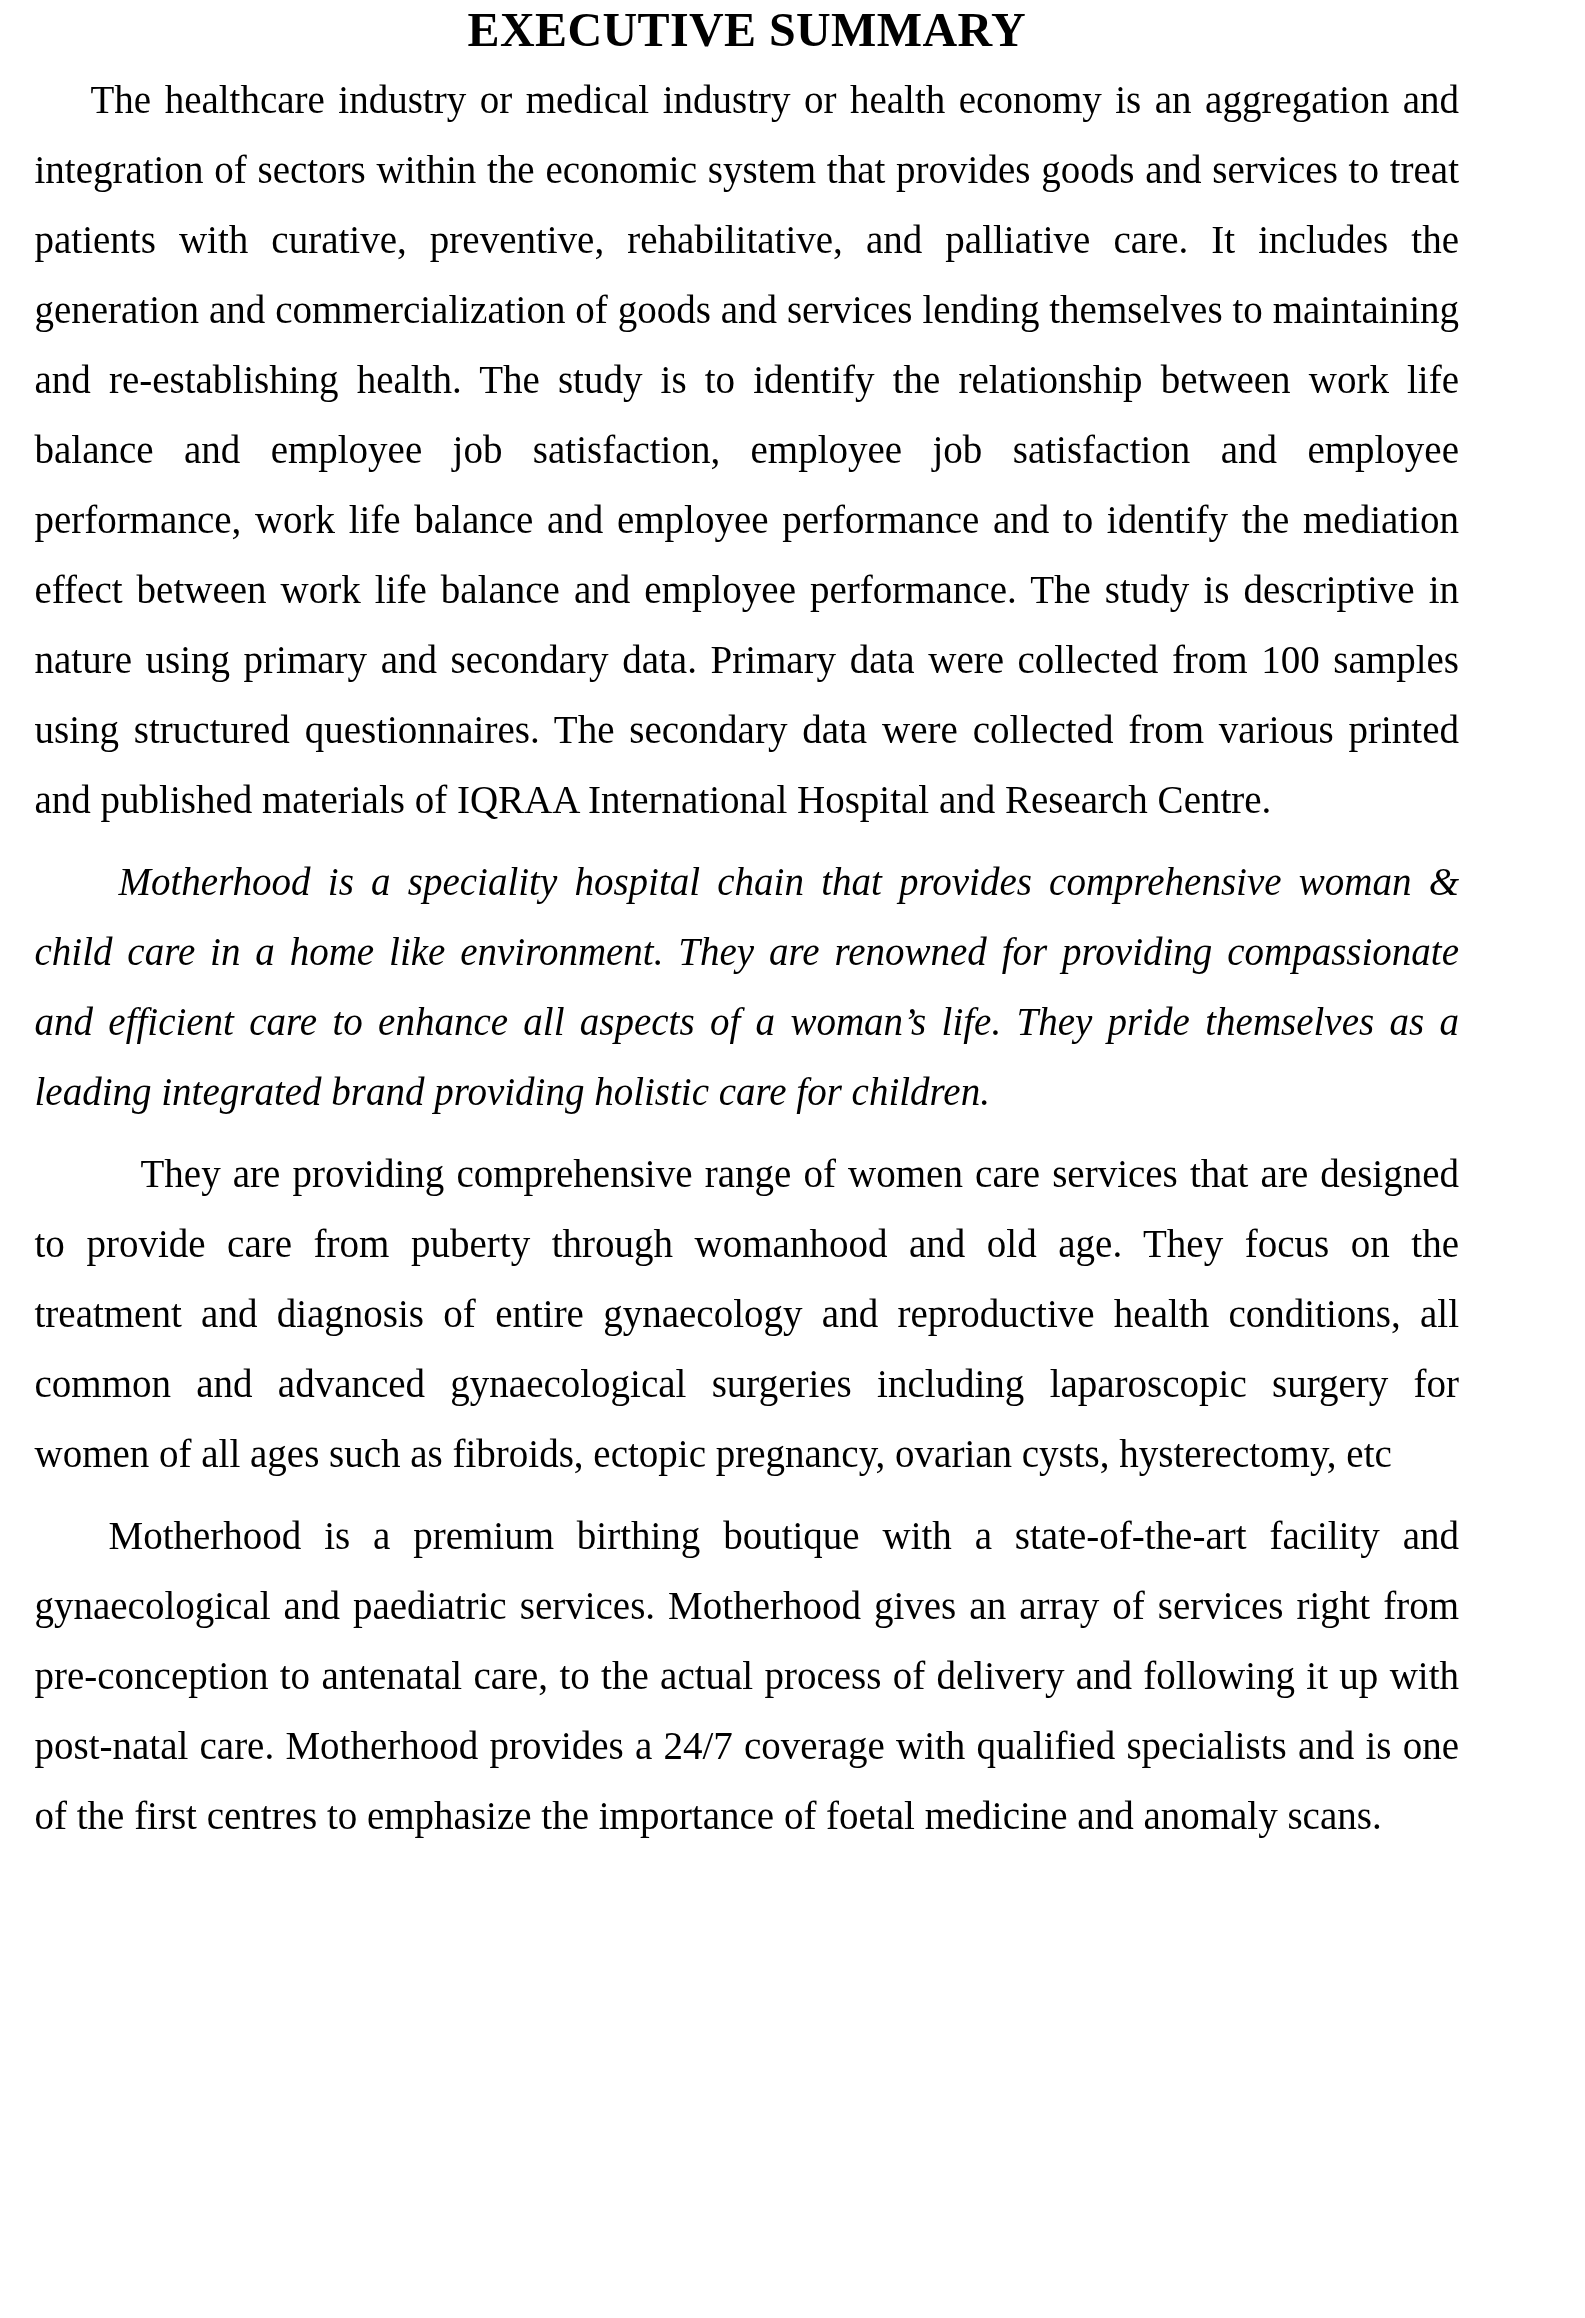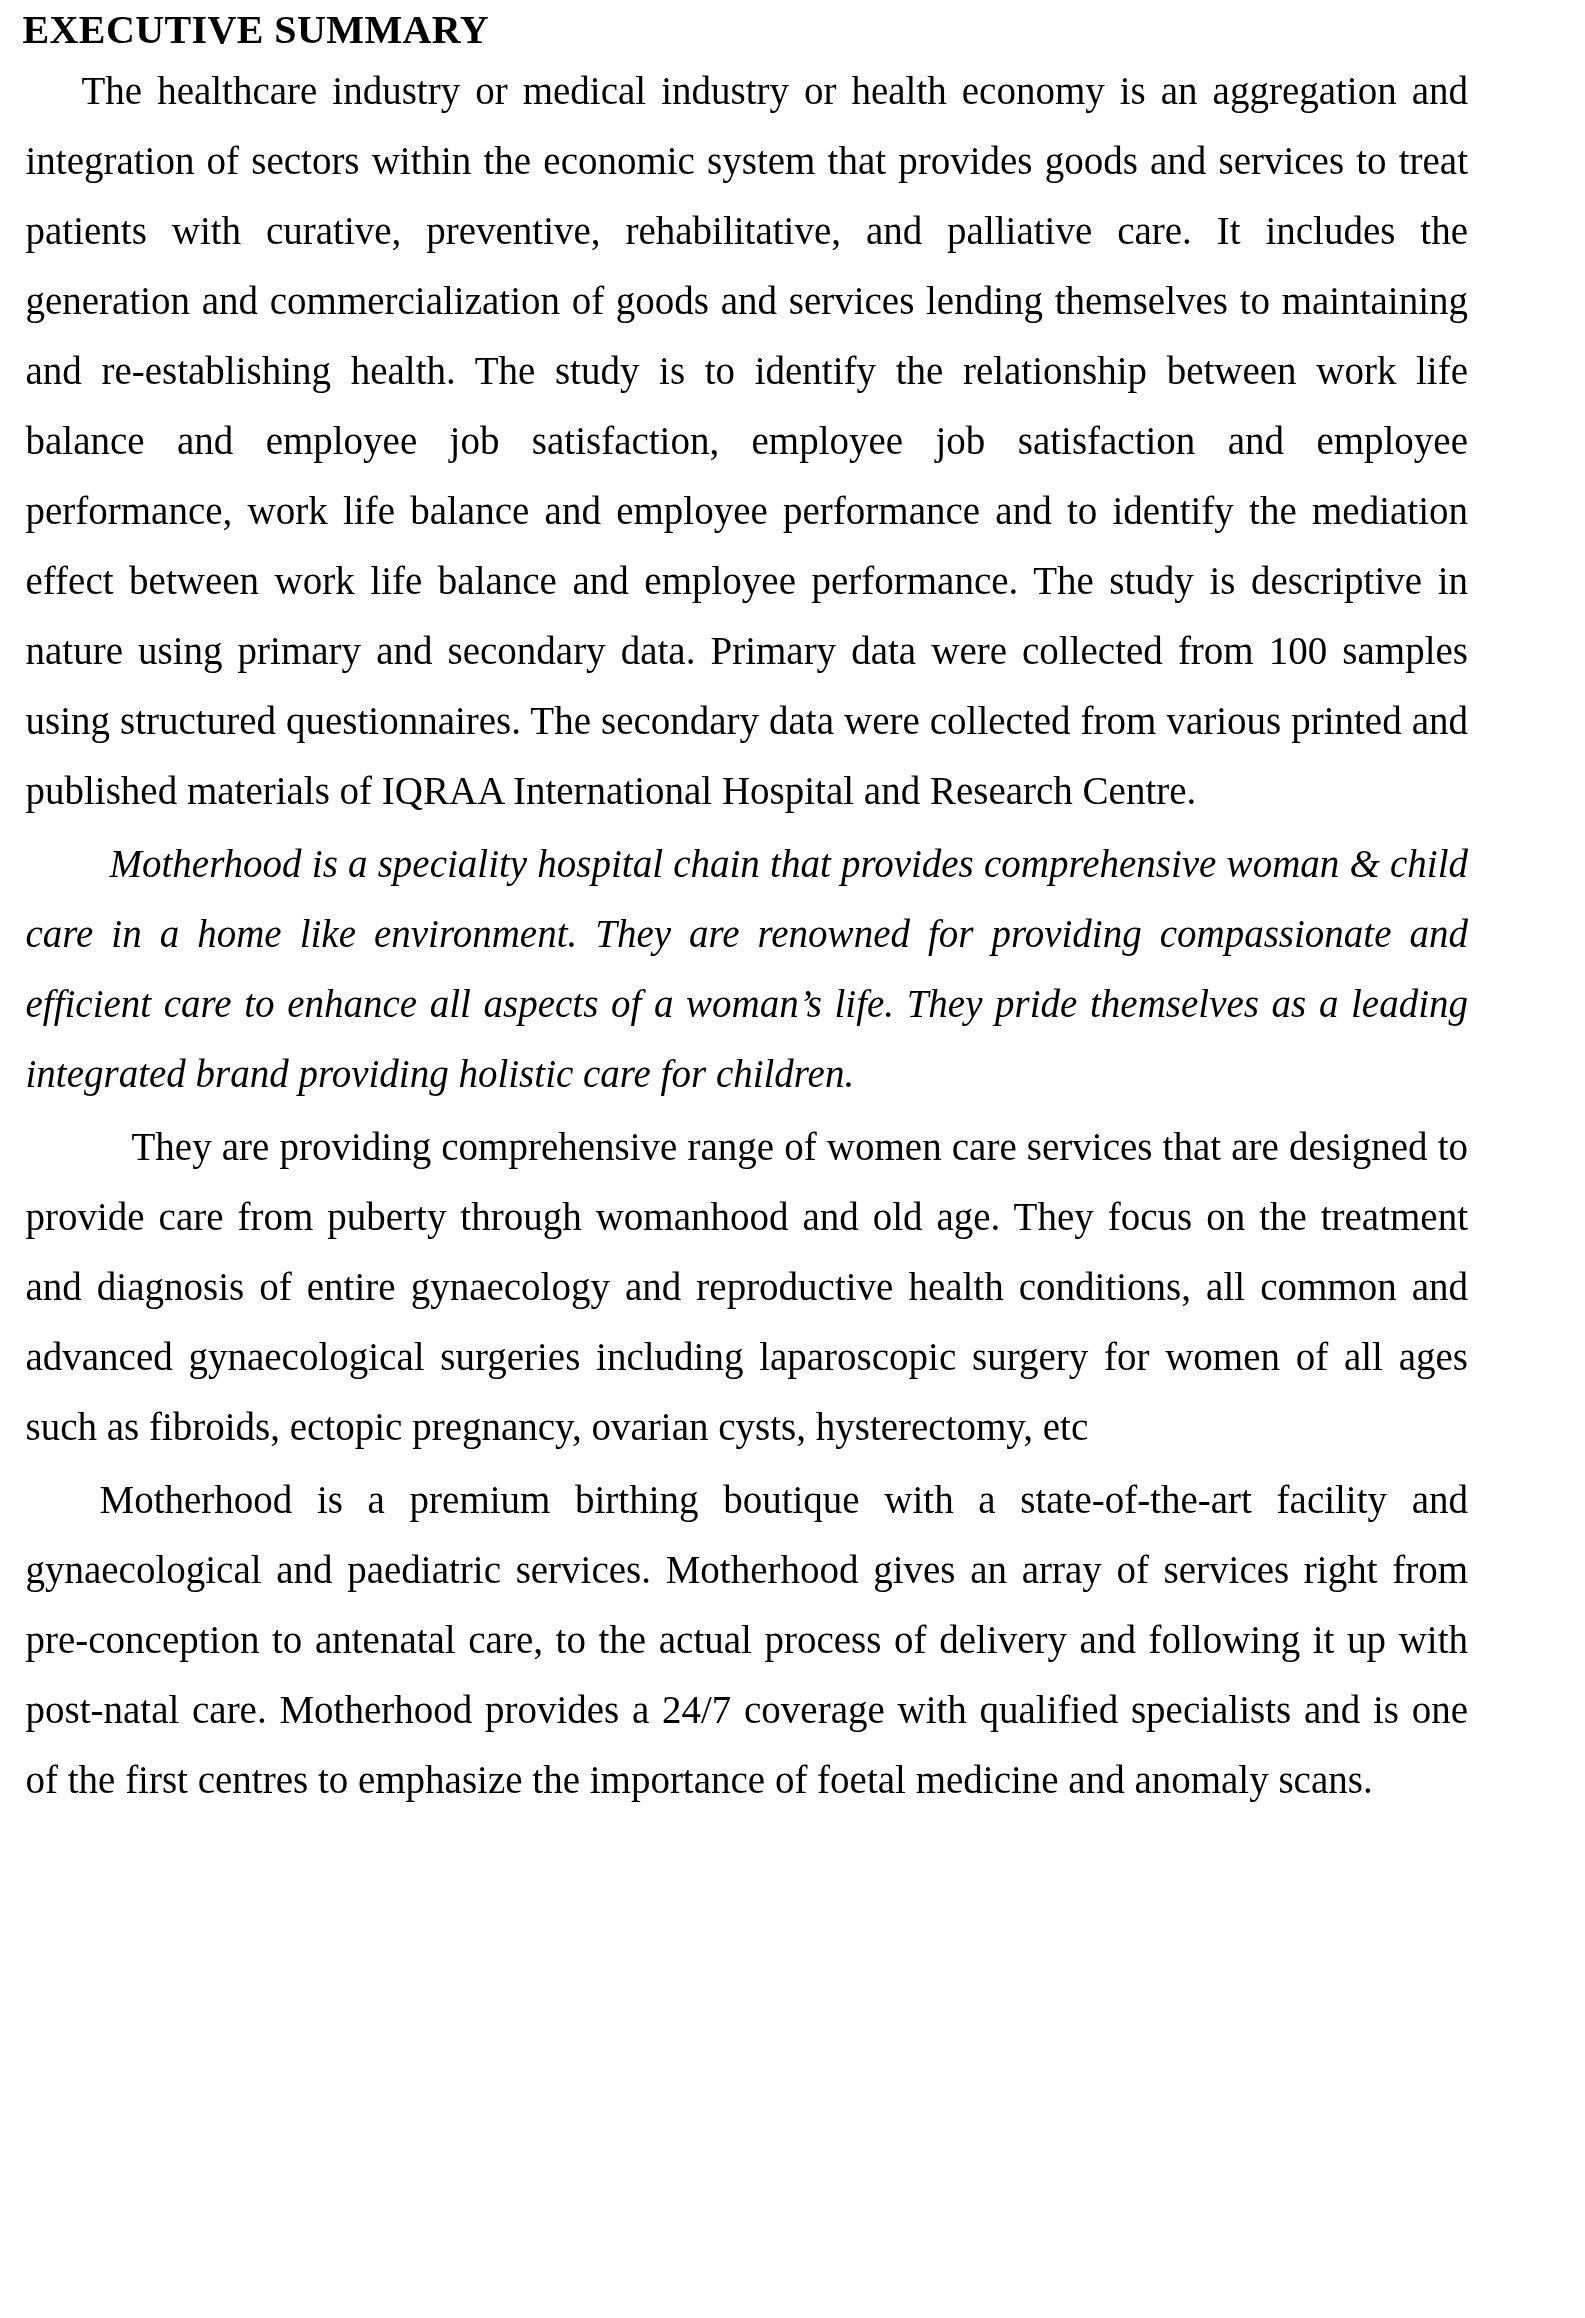--- a/index.html
+++ b/index.html
@@ -16,27 +16,28 @@
     font-family: "Liberation Serif", "DejaVu Serif", serif;
     overflow: hidden;
   }
   .content {
     box-sizing: border-box;
     width: 1586px;
     padding: 6.4px 115px 0 22.5px;
   }
   .doc-title {
     margin: 0;
-    font-size: 40px;
+    font-size: 48px;
     line-height: 47px;
     font-weight: 700;
+    text-align: center;
     letter-spacing: 0.4px;
   }
   .body-text p {
-    margin: 3px;
+    margin: 12px;
     font-size: 39px;
     line-height: 70px;
     text-align: justify;
     text-justify: inter-word;
   }
   .p1 { margin-top: 136px; text-indent: 56px;  margin-bottom: 21px; }
   .p2 { text-indent: 84px; margin-bottom: 23px; font-style: italic; }
   .p3 { text-indent: 106px; margin-bottom: 26px; }
   .p4 { text-indent: 74px; }
 </style>

